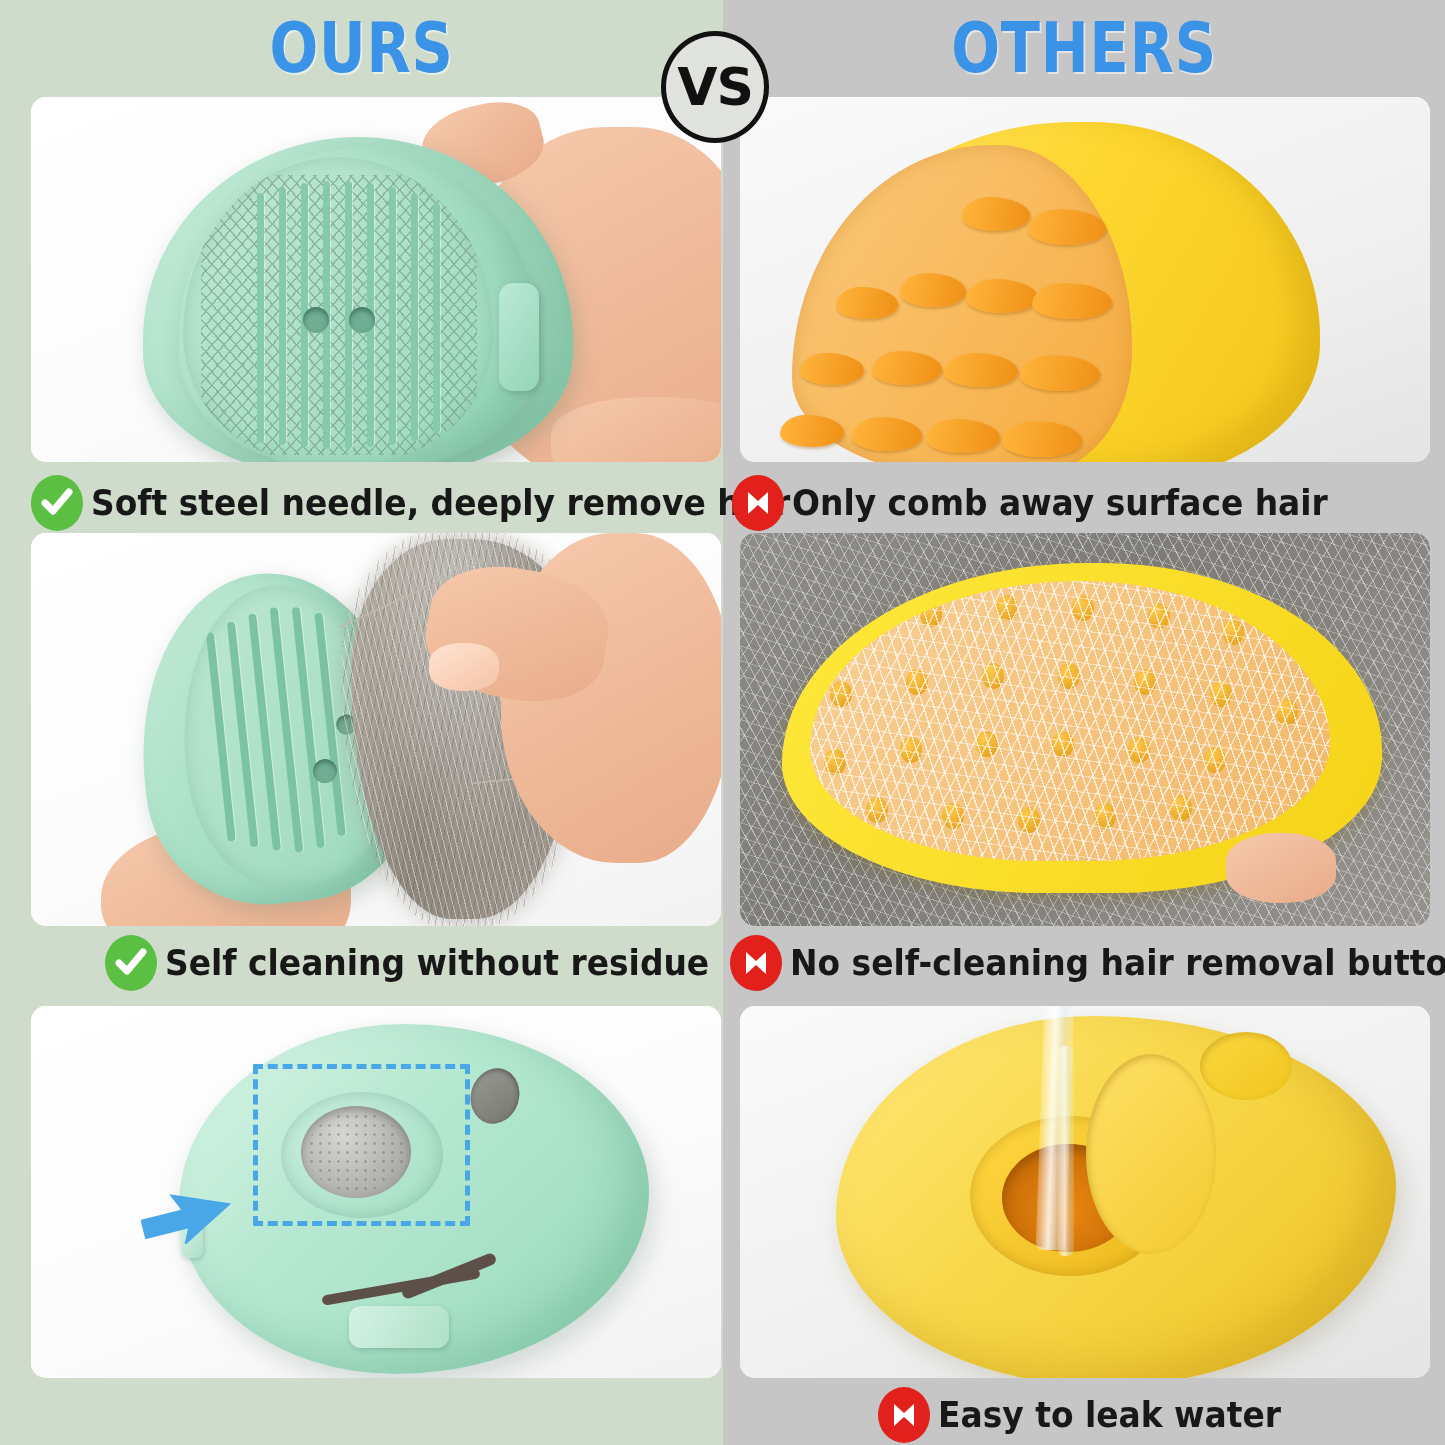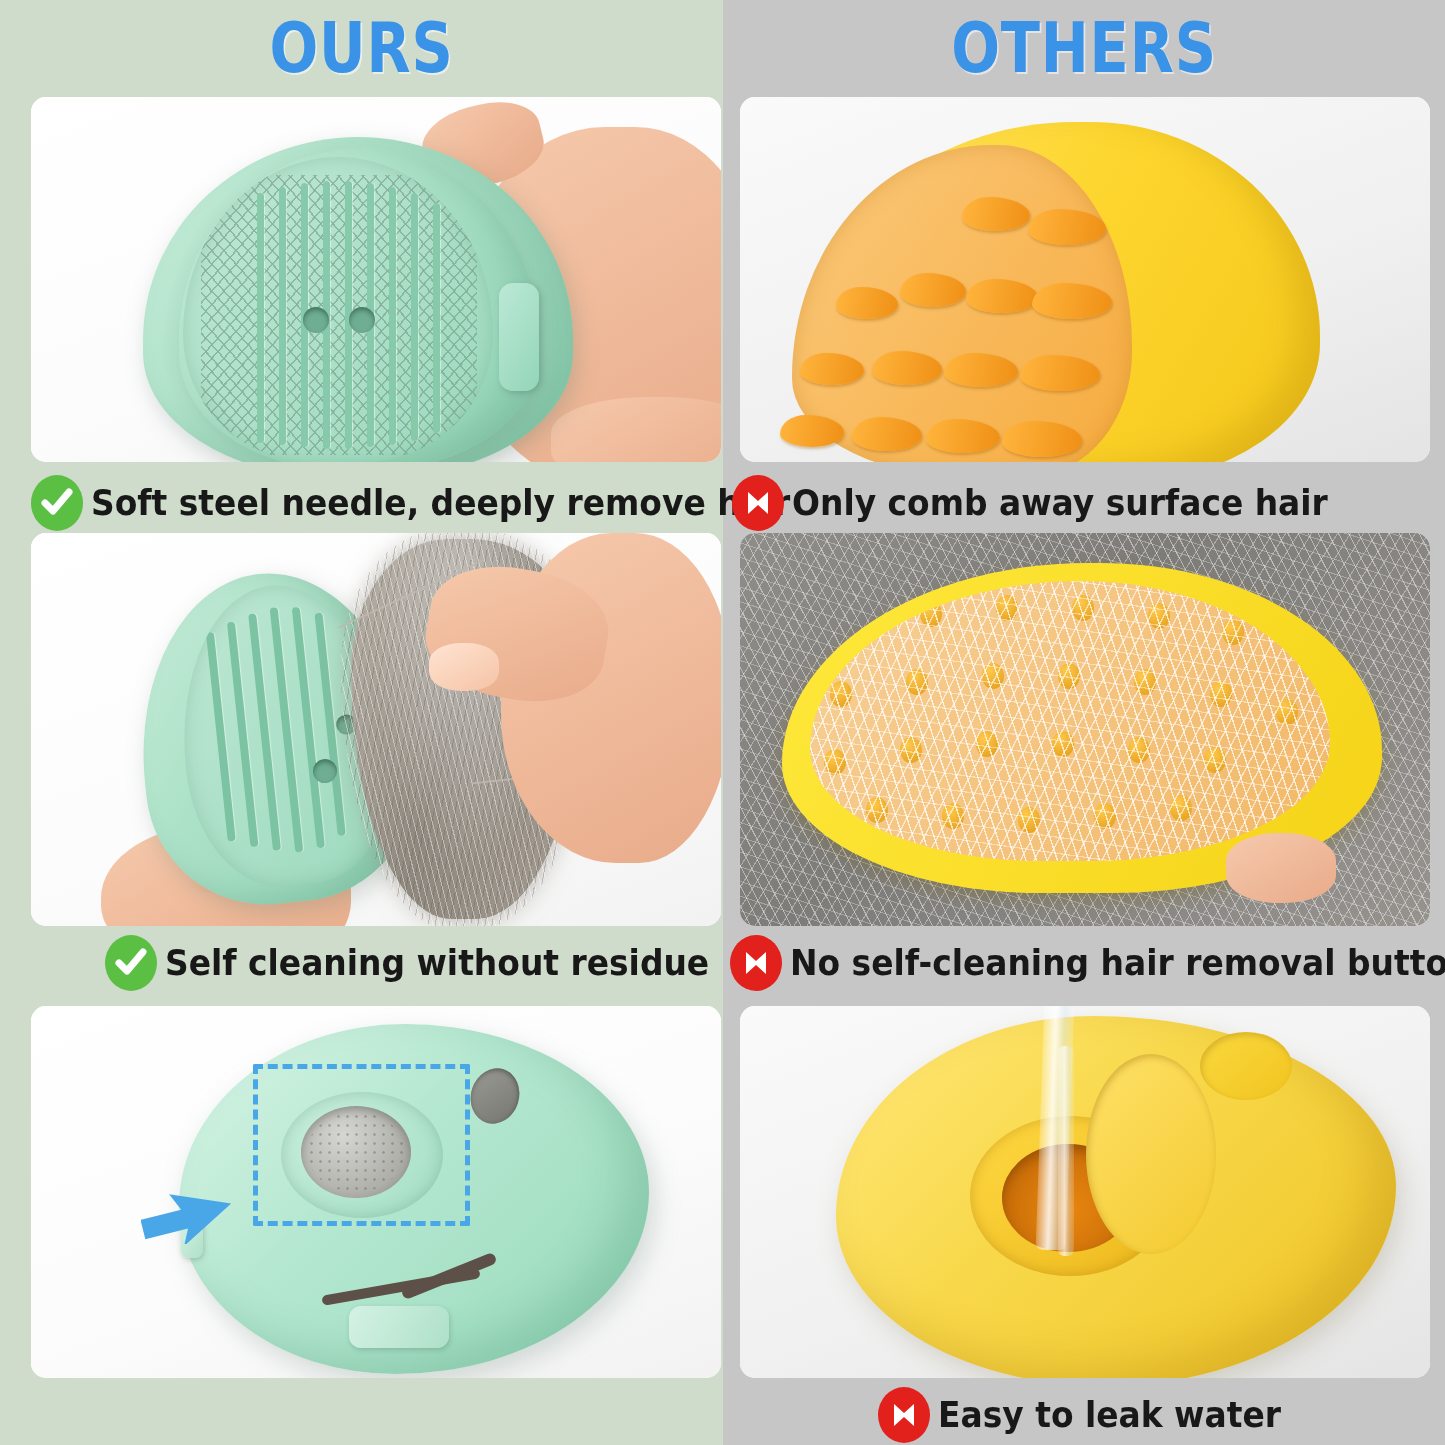--- a/index.html
+++ b/index.html
@@ -209,20 +209,23 @@
 </head>
 <body>
 
 <div id="root">
 
   <div class="bg-left"></div>
   <div class="bg-right"></div>
 
   <div class="hdr hdr-left">OURS</div>
   <div class="hdr hdr-right">OTHERS</div>
+  <div class="vs-badge">
+    <span>VS</span>
+  </div>
 
   <div class="panel p-l r1">
     <div class="scene studio">
 
       <div class="skin palm" style="left:430px;top:30px;width:300px;height:360px;"></div>
       <div class="skin finger" style="left:392px;top:8px;width:120px;height:80px;transform:rotate(-14deg);"></div>
       <div class="skin finger" style="left:520px;top:300px;width:210px;height:90px;"></div>
 
       <div class="mint-body" style="left:112px;top:40px;width:430px;height:340px;"></div>
       <div class="mint-body" style="left:148px;top:52px;width:360px;height:320px;opacity:.9;"></div>

